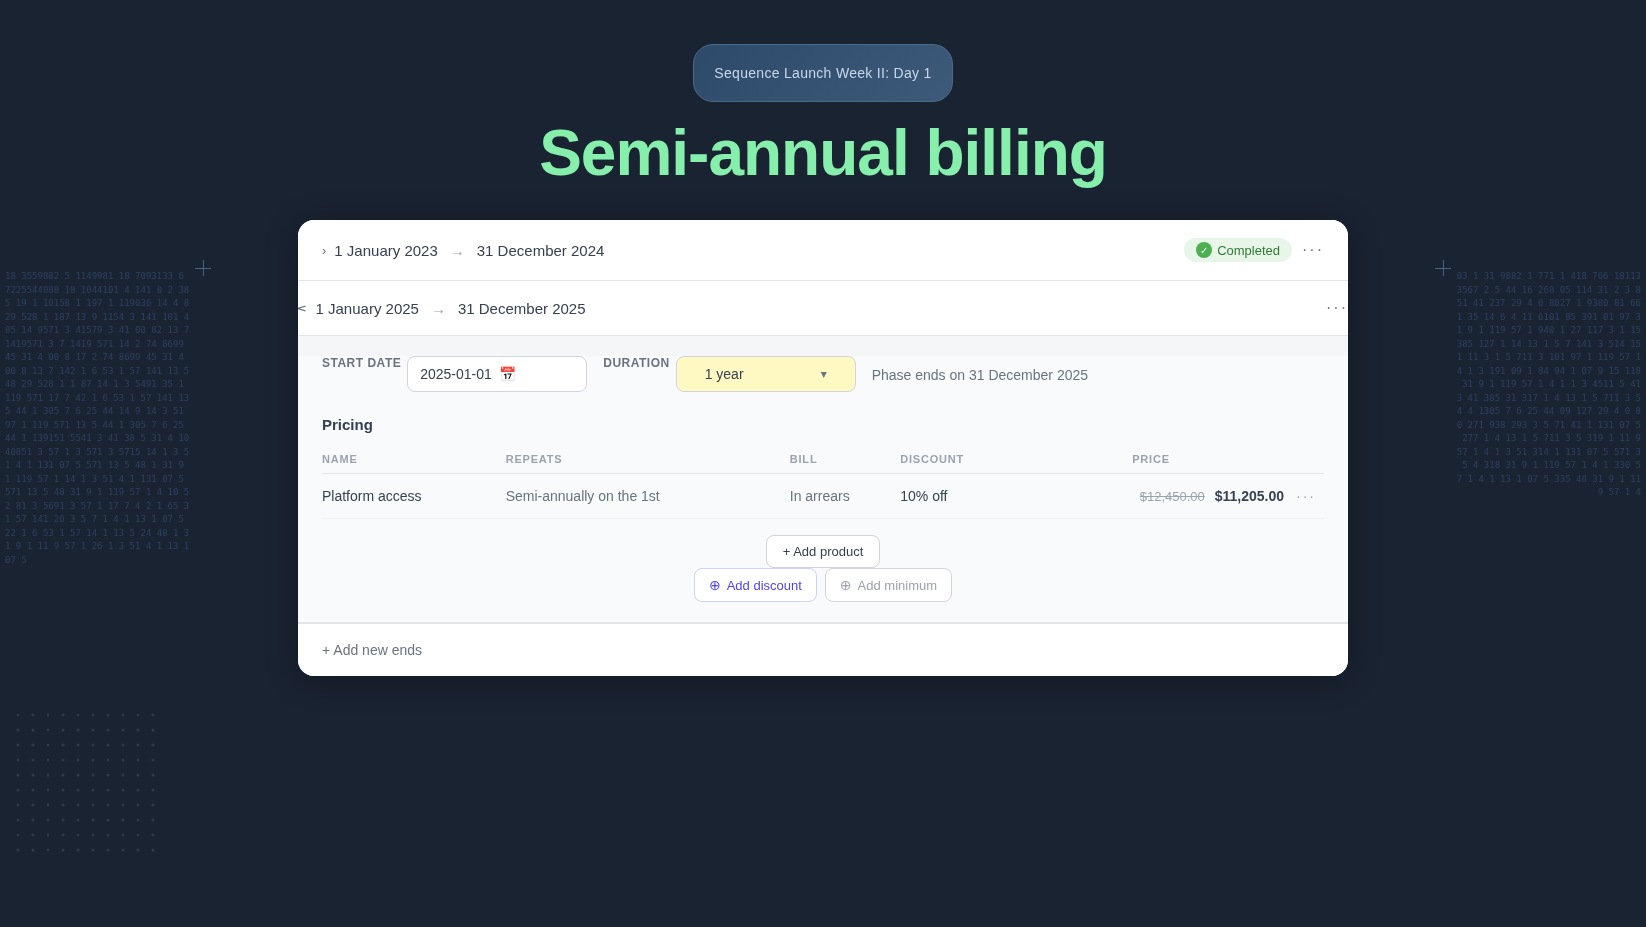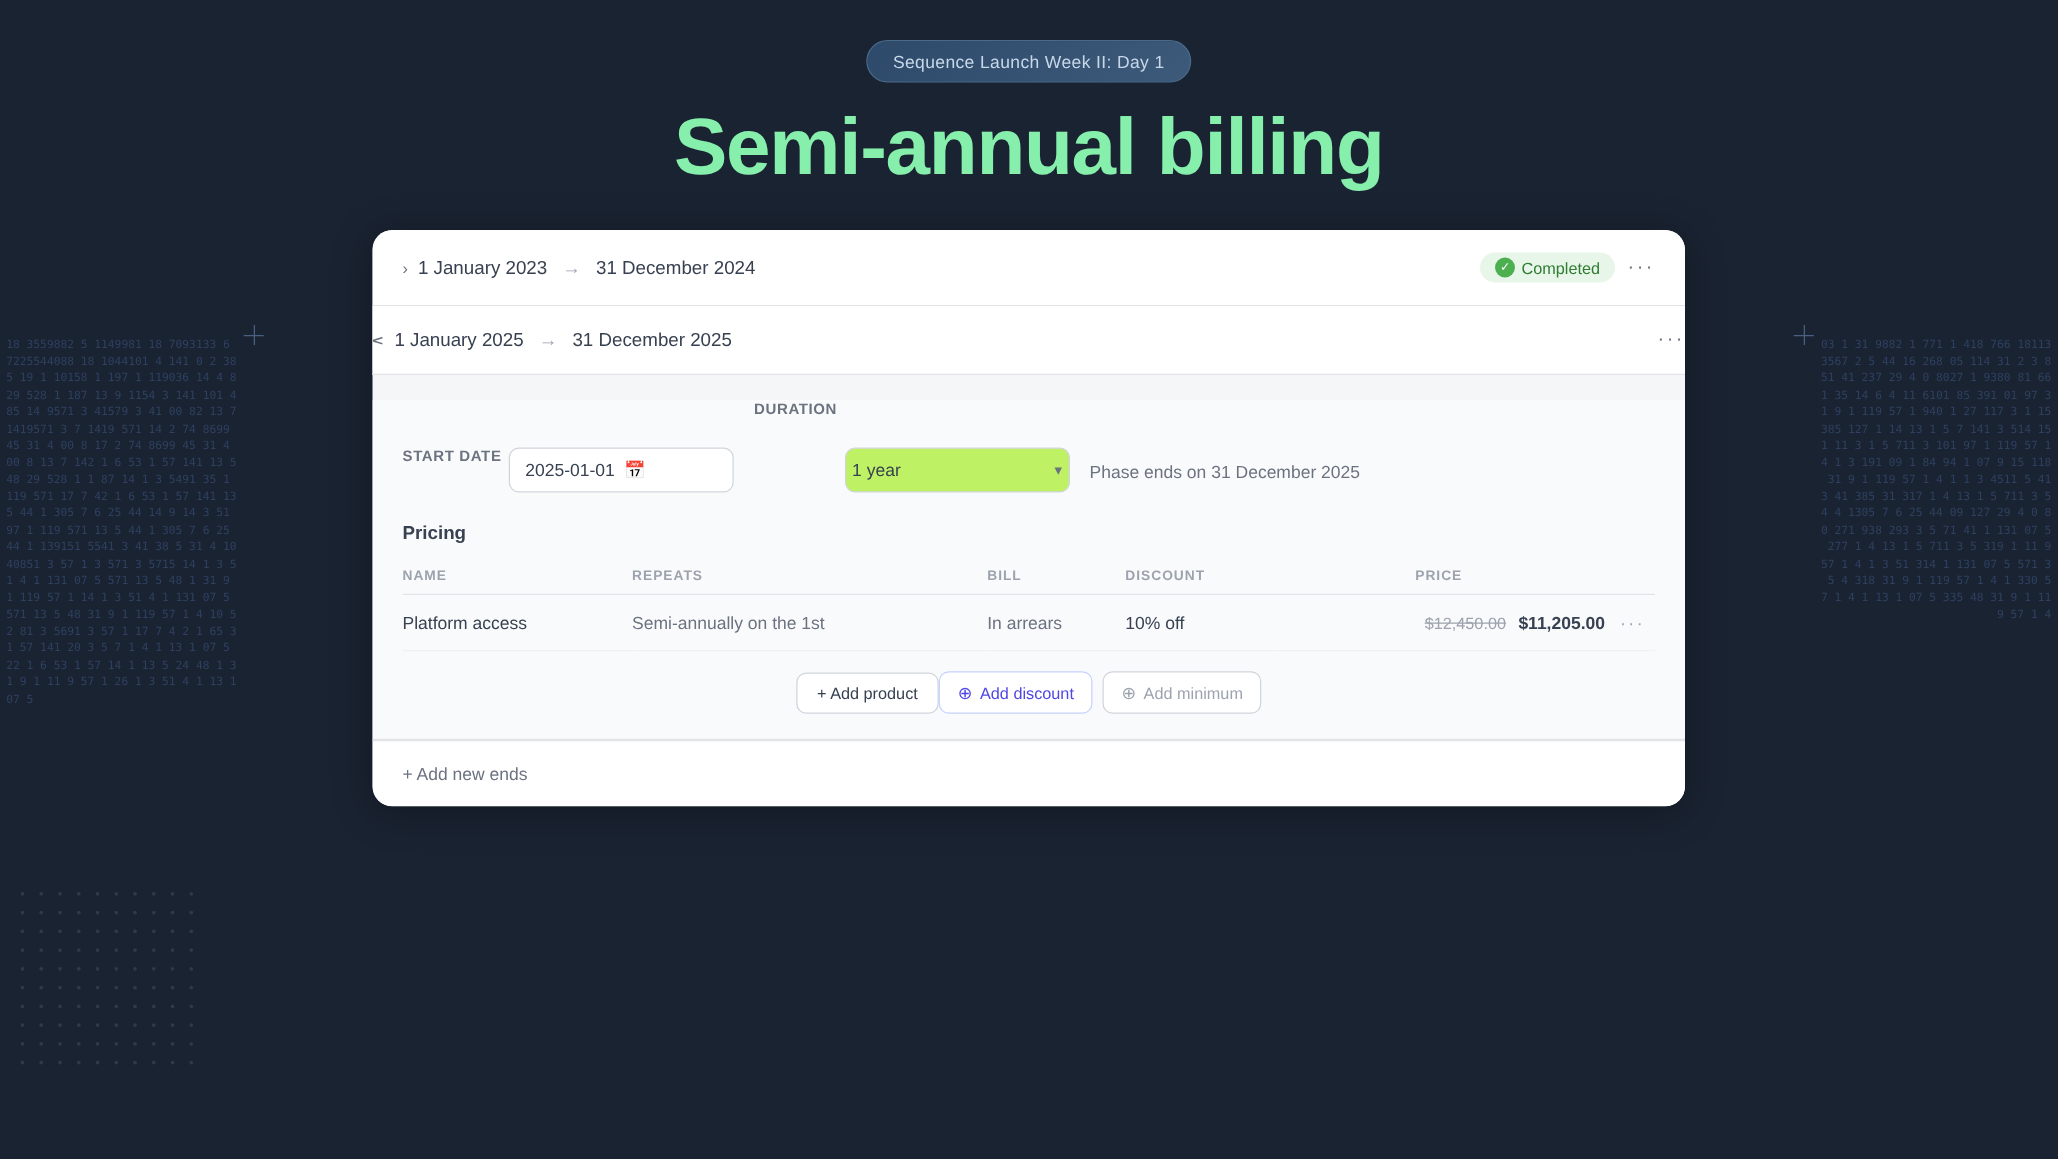--- a/index.html
+++ b/index.html
@@ -44,25 +44,25 @@
     .crosshair::before { width: 1px; height: 100%; left: 50%; top: 0; }
     .crosshair::after { height: 1px; width: 100%; top: 50%; left: 0; }
 
     .ch-tl { top: 260px; left: 195px; }
     .ch-tr { top: 260px; right: 195px; }
 
     
     .top-badge {
       position: relative;
       z-index: 10;
-      margin-top: 32px;
+      margin-top: 44px;
       background: linear-gradient(135deg, #2d4a6b, #3d5a7b);
       border: 1px solid #4a6a8a;
       border-radius: 20px;
-      padding: 8px 20px;
+      padding: 20px 20px;
       color: #c8d8e8;
       font-size: 14px;
       font-weight: 500;
       letter-spacing: 0.3px;
     }
 
     
     .main-title {
       position: relative;
       z-index: 10;
@@ -205,32 +205,31 @@
       gap: 8px;
       min-width: 180px;
     }
 
     .calendar-icon {
       color: #9ca3af;
       font-size: 14px;
     }
 
     .form-select {
-      background: #bef264;
+      background: #fef9c3;
       border: 1px solid #d1d5db;
       border-radius: 8px;
-      padding: 9px 5px;
+      padding: 9px 28px;
       font-size: 14px;
       color: #374151;
       display: flex;
       align-items: center;
       justify-content: space-between;
       min-width: 180px;
       cursor: pointer;
-      margin-top: 38px;
     }
 
     .phase-ends-text {
       font-size: 14px;
       color: #6b7280;
       padding-bottom: 9px;
     }
 
     
     .pricing-section {
@@ -292,20 +291,21 @@
       cursor: pointer;
       padding-left: 12px;
     }
 
     
     .action-row {
       display: flex;
       justify-content: center;
       align-items: center;
       margin-top: 16px;
+      flex-direction: column;
     }
 
     .btn-add-product {
       background: #fff;
       border: 1px solid #d1d5db;
       border-radius: 8px;
       padding: 8px 16px;
       font-size: 13px;
       color: #374151;
       cursor: pointer;

